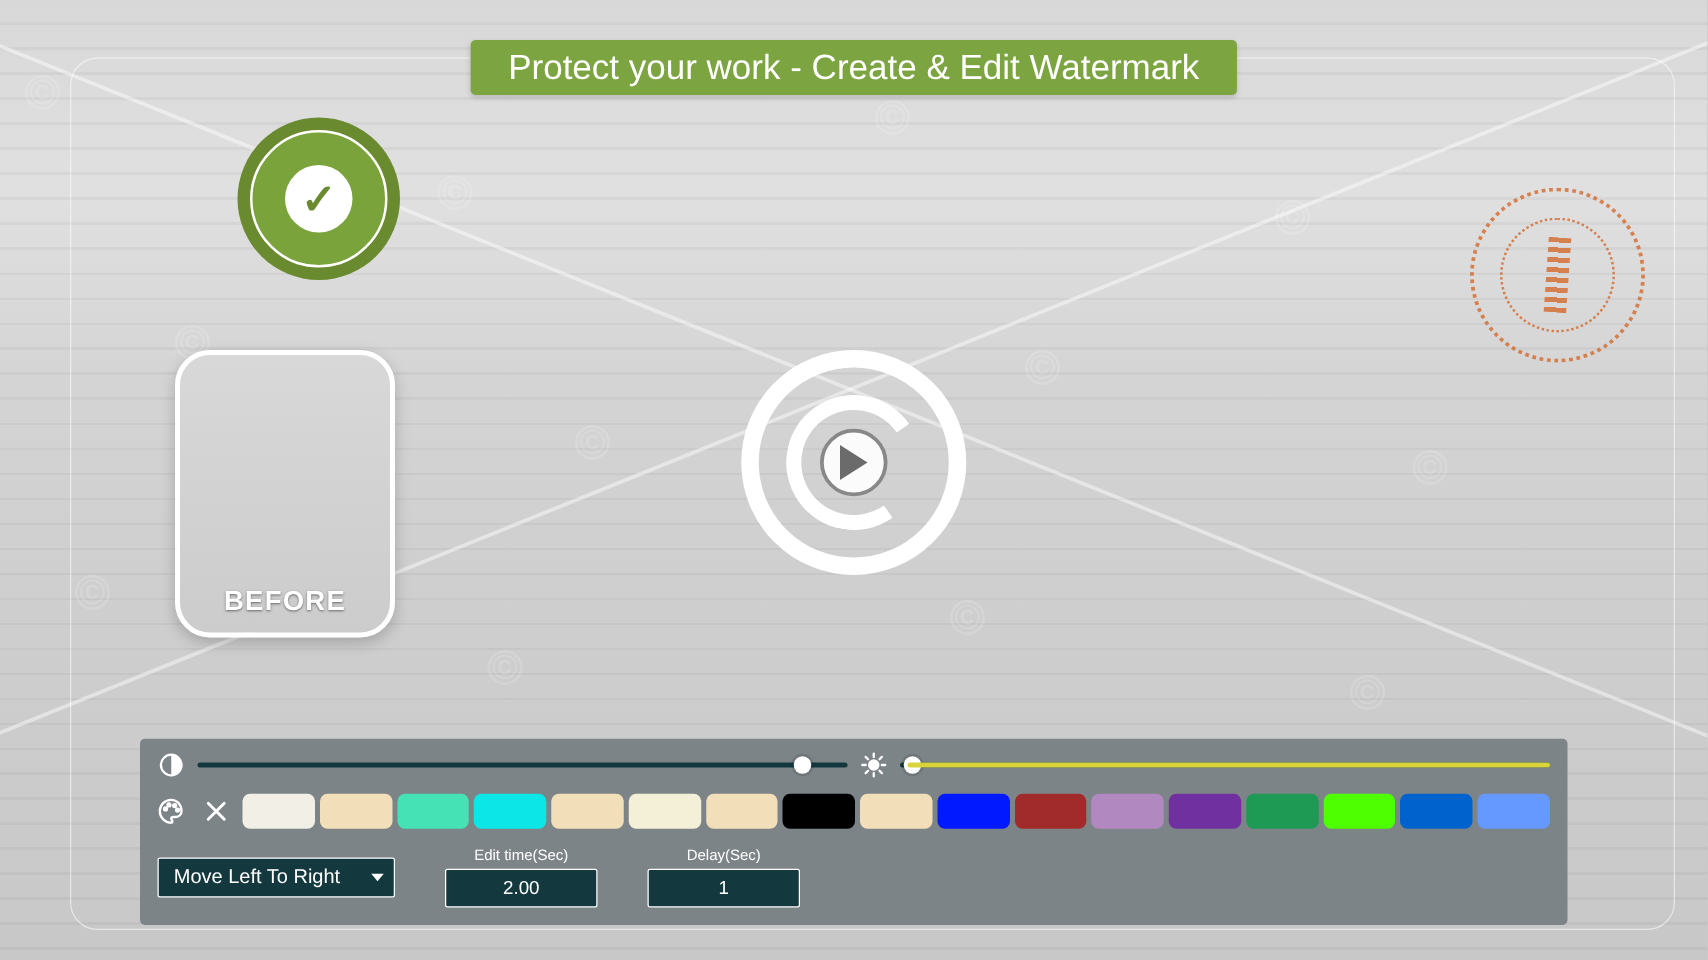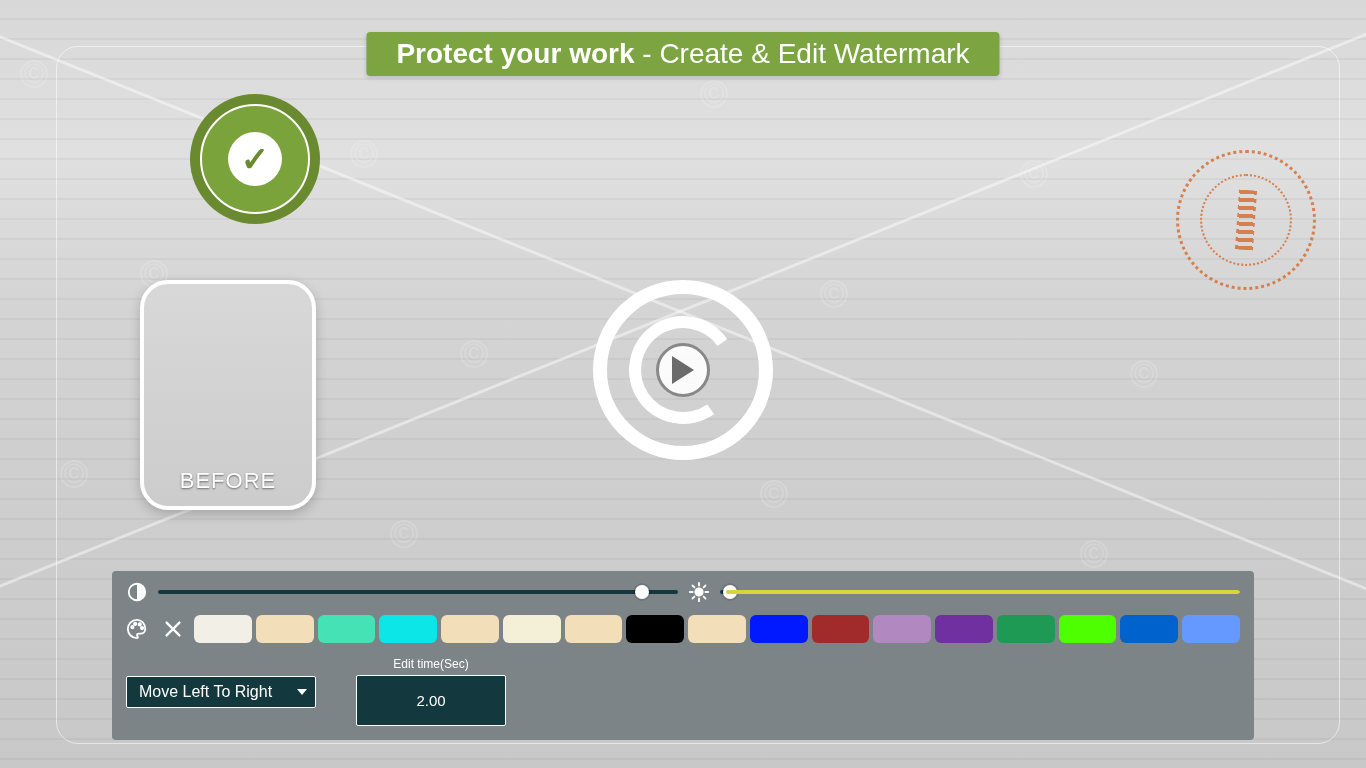--- a/index.html
+++ b/index.html
@@ -74,21 +74,21 @@
   left: 50%;
   transform: translateX(-50%);
   background: #7ca441;
   color: #fff;
   padding: 6px 30px;
   font-size: 28px;
   border-radius: 4px;
   white-space: nowrap;
   box-shadow: 0 2px 4px rgba(0,0,0,0.15);
 }
-.title-banner b { font-weight: 700; }
+.title-banner b { font-weight: 400; }
 
 
 .approved-badge {
   position: absolute;
   top: 94px;
   left: 190px;
   width: 130px;
   height: 130px;
 }
 .approved-badge .burst {
@@ -207,21 +207,21 @@
   overflow: hidden;
   background: linear-gradient(180deg, #d8d8d8 0%, #ccc 100%);
   box-shadow: 0 4px 12px rgba(0,0,0,0.2);
   display: flex;
   align-items: flex-end;
   justify-content: center;
 }
 .before-thumb .label {
   color: #fff;
   font-size: 22px;
-  font-weight: 400;
+  font-weight: 700;
   letter-spacing: 1px;
   margin-bottom: 12px;
   text-shadow: 0 1px 2px rgba(0,0,0,0.5);
 }
 
 
 .ctrl-panel {
   position: absolute;
   left: 112px;
   right: 112px;
@@ -327,22 +327,22 @@
 }
 .num-field .lbl {
   color: #fff;
   font-size: 12px;
   margin-bottom: 4px;
 }
 .num-field .val {
   background: #13393e;
   border: 1px solid #fff;
   color: #fff;
-  padding: 16px 0;
-  width: 150px;
+  padding: 6px 0;
+  width: 122px;
   text-align: center;
   font-size: 15px;
   border-radius: 2px;
 }
 .spacer { flex: 1; }
 .show-view-btn {
   background: #13393e;
   border: 1px solid #fff;
   color: #fff;
   padding: 6px 16px;
@@ -479,16 +479,20 @@
   </div>
 
   <div class="bottom-row">
     <div class="dropdown">
       <span>Move Left To Right</span>
     </div>
     <div class="num-field">
       <div class="lbl">Edit time(Sec)</div>
       <div class="val">2.00</div>
     </div>
+    <div class="num-field">
+      <div class="lbl">Delay(Sec)</div>
+      <div class="val">1</div>
+    </div>
     <div class="spacer"></div>
   </div>
 
 </div>
 
 </body></html>

